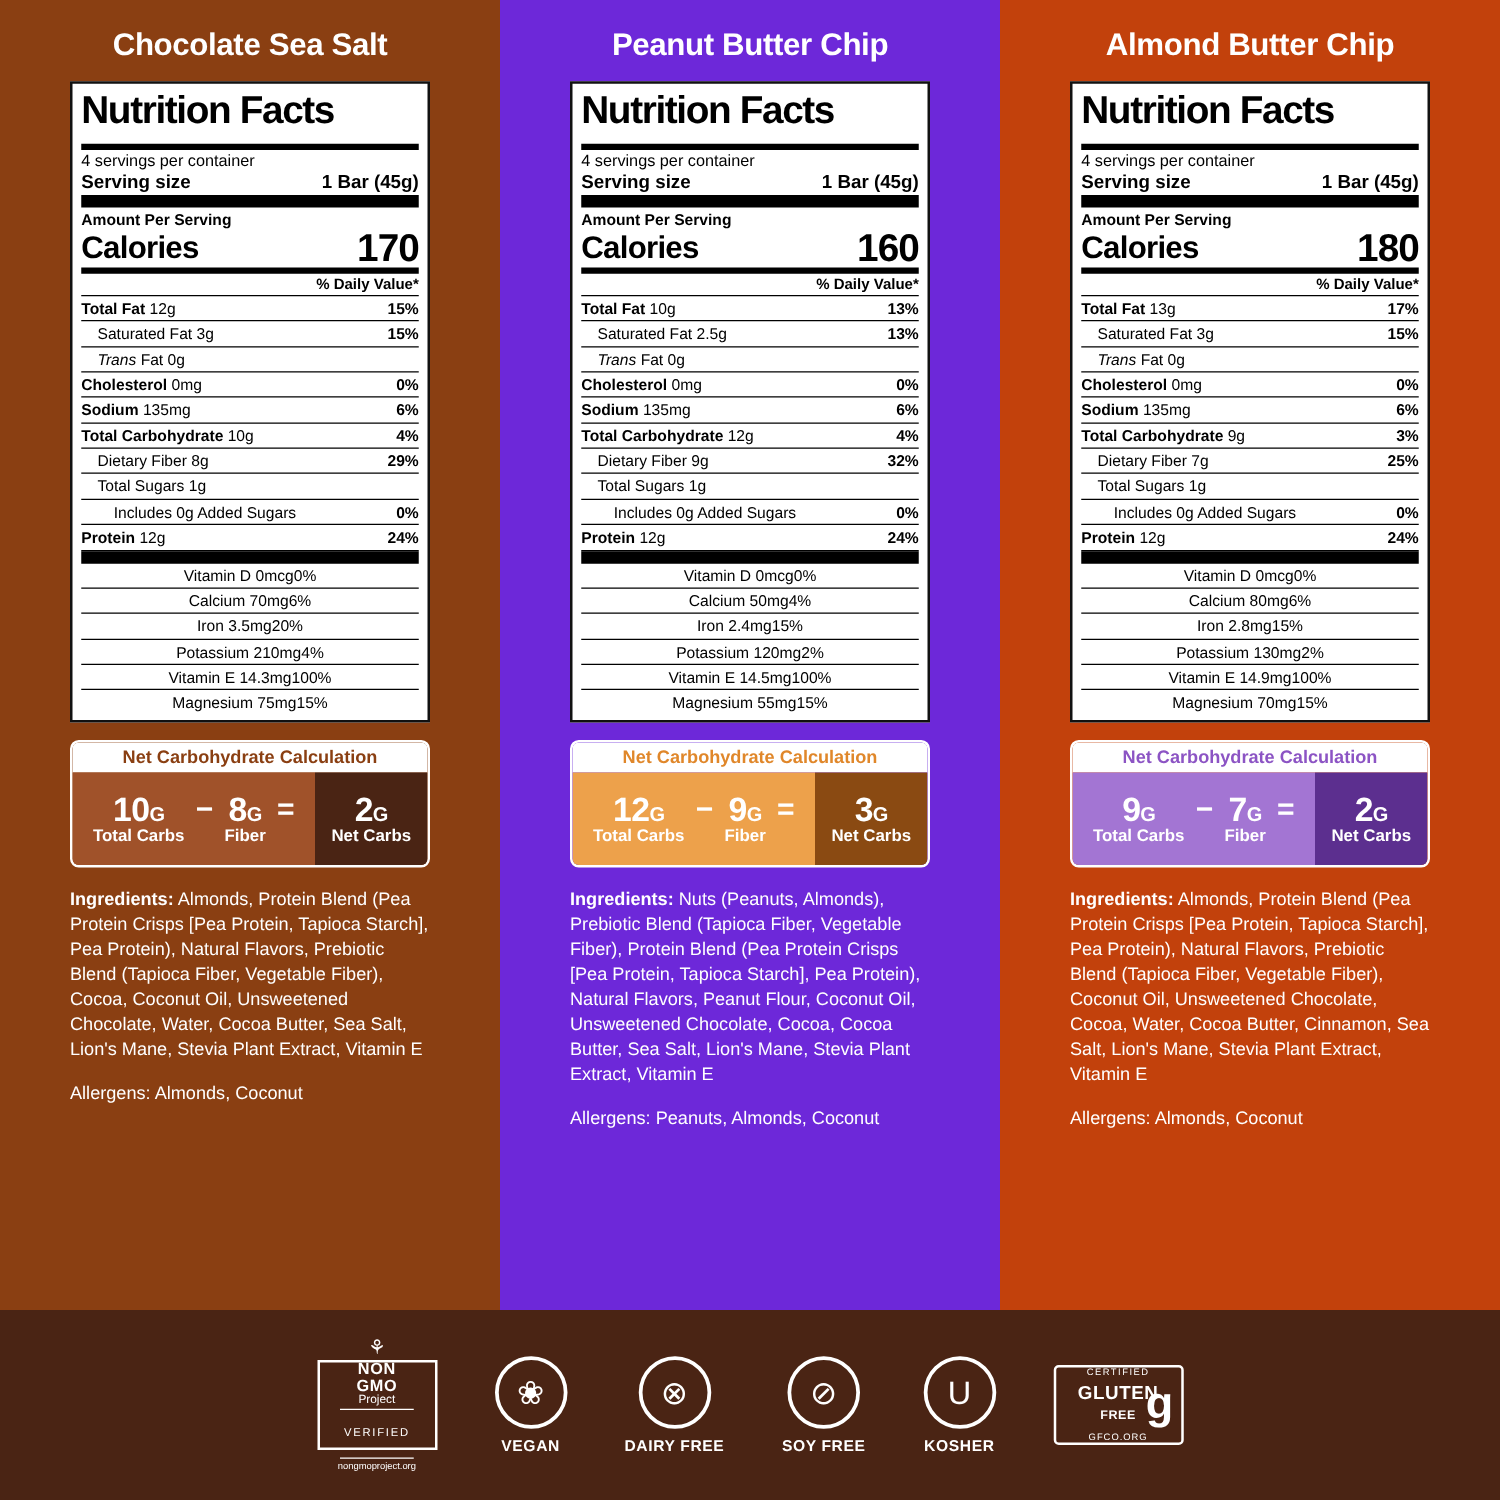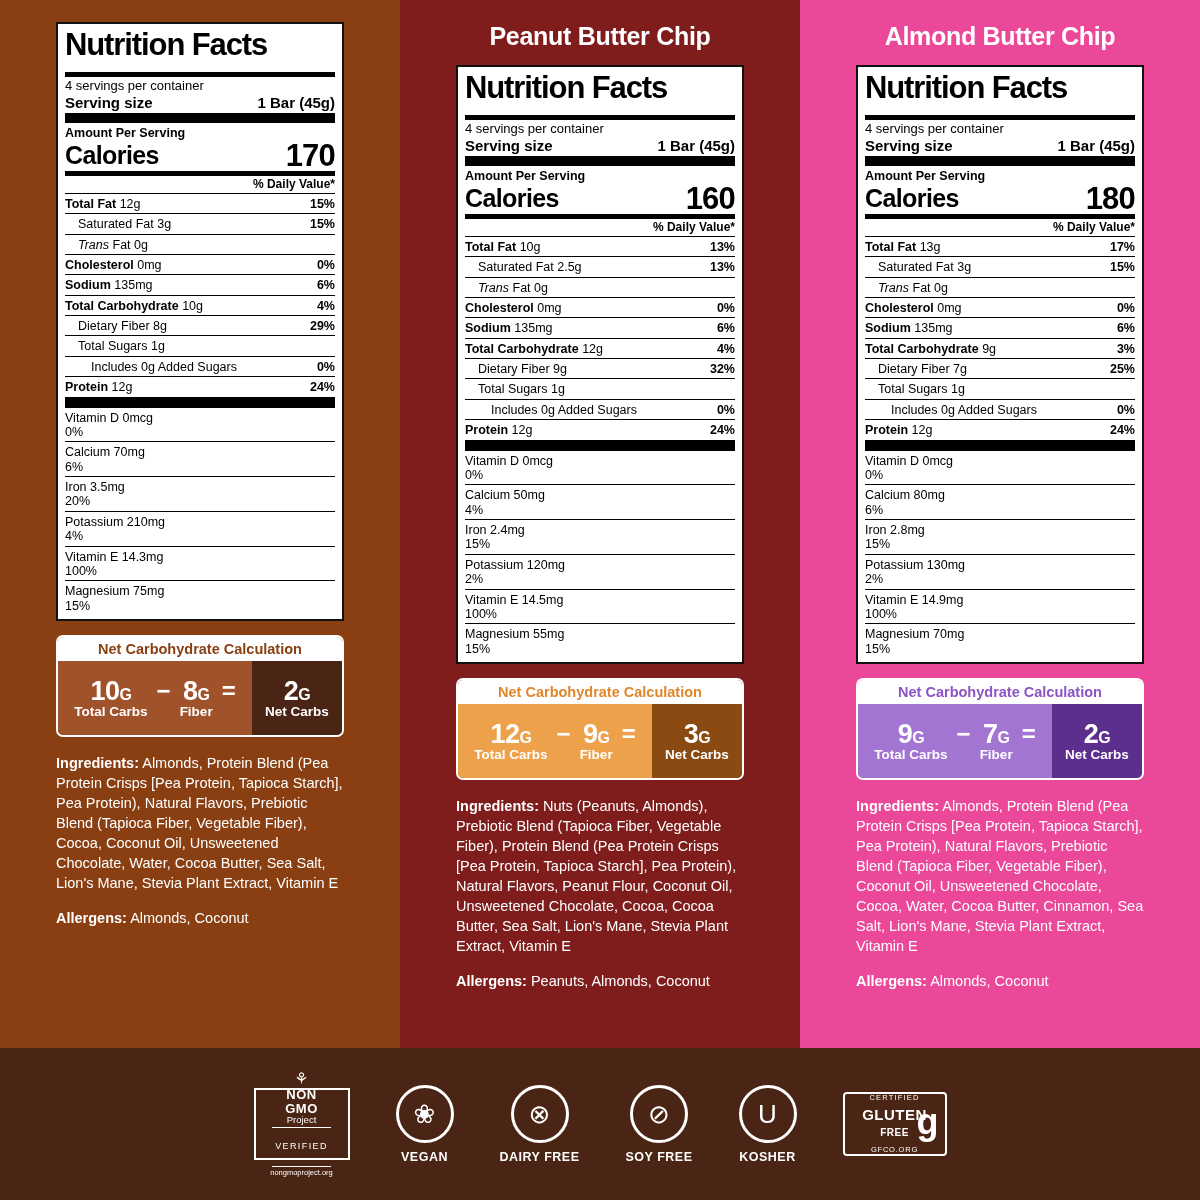--- a/index.html
+++ b/index.html
@@ -74,21 +74,20 @@
     font-size: 12.5px;
   }
   .nf-row .lbl b { font-weight: bold; }
   .nf-row .val { font-weight: bold; }
   .indent1 { padding-left: 13px; }
   .indent2 { padding-left: 26px; }
   .nf-vitrow {
     display: flex; justify-content: center;
     padding: 3px 0 2px 0;
     font-size: 12.5px;
-    flex-direction: column;
   }
   .nf-vitrow .val { font-weight: normal; }
   
   .netcarb {
     width: 288px;
     margin: 14px auto 0 auto;
     border: 2px solid #fff;
     border-radius: 7px;
     overflow: hidden;
   }
@@ -133,21 +132,21 @@
     line-height: 1.38;
   }
   .ing b { font-weight: bold; }
   .allerg {
     width: 288px;
     margin: 16px auto 0 auto;
     color: #fff;
     font-size: 14.5px;
     line-height: 1.35;
   }
-  .allerg b { font-weight: bold; }
+  .allerg b { font-weight: normal; }
   
   .footer {
     width: 1200px;
     height: 152px;
     background: #4a2414;
     display: flex;
     align-items: center;
     justify-content: center;
     gap: 46px;
   }
@@ -199,20 +198,21 @@
     font-size: 36px; font-weight: bold; line-height: 1;
   }
   .ic { font-size: 26px; color: #fff; line-height: 1; }
 </style>
 </head>
 <body>
 
 <div id="page">
   <div class="panels" id="panels">
       <div class="panel" style="background: rgb(138, 63, 18);">
+        <div class="panel-title">Chocolate Sea Salt</div>
         <div class="nf">
           <div class="nf-title">Nutrition Facts</div>
           <div class="rule-med"></div>
           <div class="nf-servings">4 servings per container</div>
           <div class="nf-serving-size">
             <span>Serving size</span>
             <span>1 Bar (45g)</span>
           </div>
           <div class="rule-thick"></div>
           <div class="nf-amount">Amount Per Serving</div>
@@ -323,21 +323,21 @@
               <div class="nc-cell">
                 <div class="nc-num"><span>2</span><span class="g">G</span></div>
                 <div class="nc-sub">Net Carbs</div>
               </div>
             </div>
           </div>
         </div>
         <div class="ing"><b>Ingredients:</b><span> Almonds, Protein Blend (Pea Protein Crisps [Pea Protein, Tapioca Starch], Pea Protein), Natural Flavors, Prebiotic Blend (Tapioca Fiber, Vegetable Fiber), Cocoa, Coconut Oil, Unsweetened Chocolate, Water, Cocoa Butter, Sea Salt, Lion's Mane, Stevia Plant Extract, Vitamin E</span></div>
         <div class="allerg"><b>Allergens:</b><span> Almonds, Coconut</span></div>
       </div>
-      <div class="panel" style="background: #7f1d1d;">
+      <div class="panel" style="background: #6d28d9;">
         <div class="panel-title">Peanut Butter Chip</div>
         <div class="nf">
           <div class="nf-title">Nutrition Facts</div>
           <div class="rule-med"></div>
           <div class="nf-servings">4 servings per container</div>
           <div class="nf-serving-size">
             <span>Serving size</span>
             <span>1 Bar (45g)</span>
           </div>
           <div class="rule-thick"></div>
@@ -449,21 +449,21 @@
               <div class="nc-cell">
                 <div class="nc-num"><span>3</span><span class="g">G</span></div>
                 <div class="nc-sub">Net Carbs</div>
               </div>
             </div>
           </div>
         </div>
         <div class="ing"><b>Ingredients:</b><span> Nuts (Peanuts, Almonds), Prebiotic Blend (Tapioca Fiber, Vegetable Fiber), Protein Blend (Pea Protein Crisps [Pea Protein, Tapioca Starch], Pea Protein), Natural Flavors, Peanut Flour, Coconut Oil, Unsweetened Chocolate, Cocoa, Cocoa Butter, Sea Salt, Lion's Mane, Stevia Plant Extract, Vitamin E</span></div>
         <div class="allerg"><b>Allergens:</b><span> Peanuts, Almonds, Coconut</span></div>
       </div>
-      <div class="panel" style="background: #ec4899;">
+      <div class="panel" style="background: #c2410c;">
         <div class="panel-title">Almond Butter Chip</div>
         <div class="nf">
           <div class="nf-title">Nutrition Facts</div>
           <div class="rule-med"></div>
           <div class="nf-servings">4 servings per container</div>
           <div class="nf-serving-size">
             <span>Serving size</span>
             <span>1 Bar (45g)</span>
           </div>
           <div class="rule-thick"></div>

